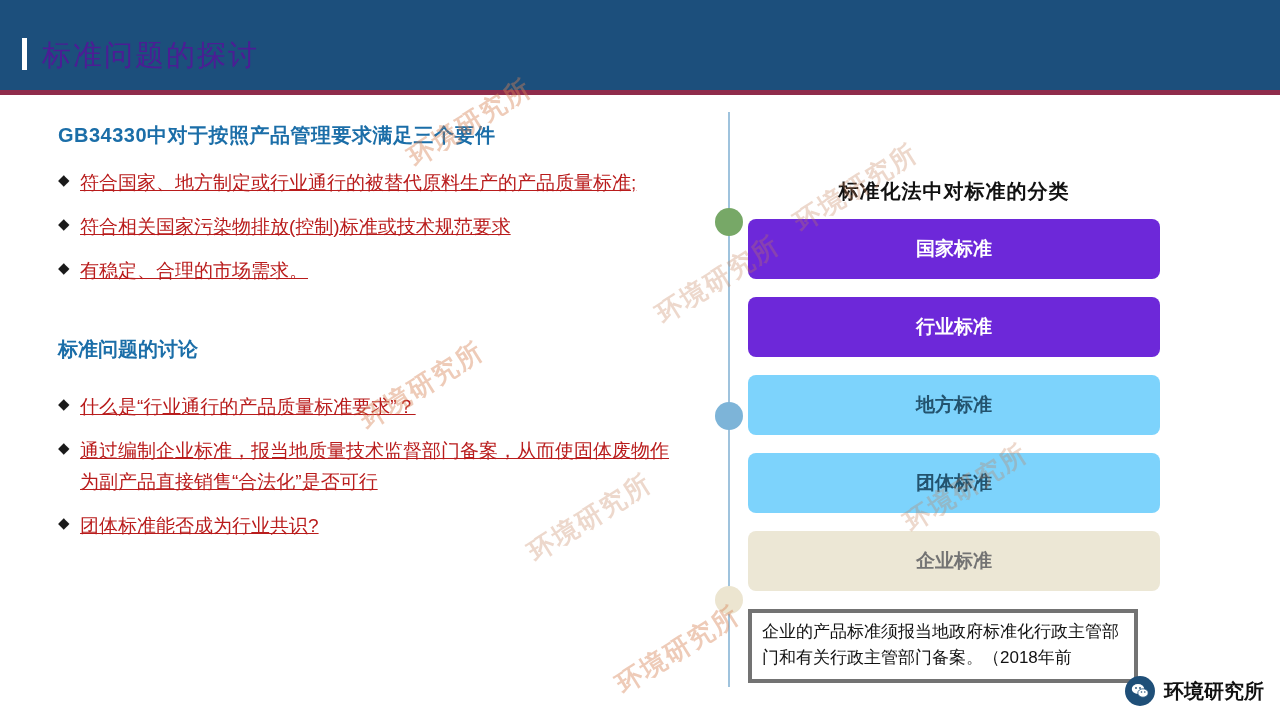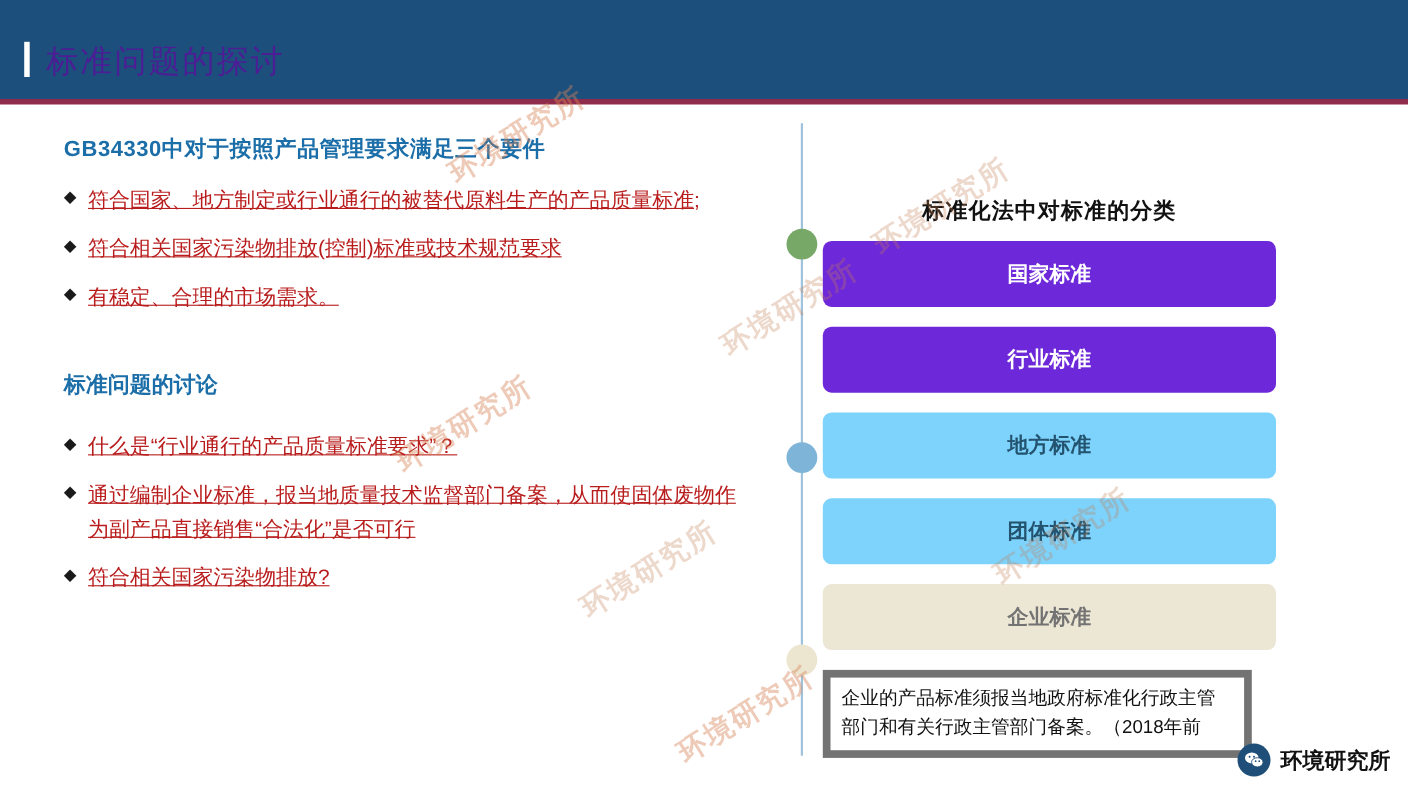--- a/index.html
+++ b/index.html
@@ -122,21 +122,21 @@
     display: flex; align-items: center; justify-content: center;
     font-size: 19px; font-weight: bold;
     margin-bottom: 18px;
   }
   .std-green { background: #6d28d9; color: #ffffff; }
   .std-blue  { background: #7dd3fc; color: #23536e; }
   .std-cream { background: #ece7d5; color: #737373; }
 
   .note-box {
     margin-top: 4px;
-    border: 7px solid #737373;
+    border: 4px solid #737373;
     background: #ffffff;
     padding: 6px 10px 8px 10px;
     font-size: 17px; line-height: 26px; color: #111111;
     width: 390px;
   }
 
   
   .wm {
     position: absolute;
     color: rgba(214,132,86,0.42);
@@ -198,21 +198,21 @@
       <div class="bullet-row">
         <div class="bullet-dia">◆</div>
         <div class="bullet-text">什么是“行业通行的产品质量标准要求”？</div>
       </div>
       <div class="bullet-row">
         <div class="bullet-dia">◆</div>
         <div class="bullet-text">通过编制企业标准，报当地质量技术监督部门备案，从而使固体废物作为副产品直接销售“合法化”是否可行</div>
       </div>
       <div class="bullet-row">
         <div class="bullet-dia">◆</div>
-        <div class="bullet-text">符合相关国家污染物排放?</div>
+        <div class="bullet-text">团体标准能否成为行业共识?</div>
       </div>
     </div>
   </div>
 
   <div class="timeline-line"></div>
   <div class="tl-dot green"></div>
   <div class="tl-dot blue"></div>
   <div class="tl-dot cream"></div>
 
   <div class="right-col">

